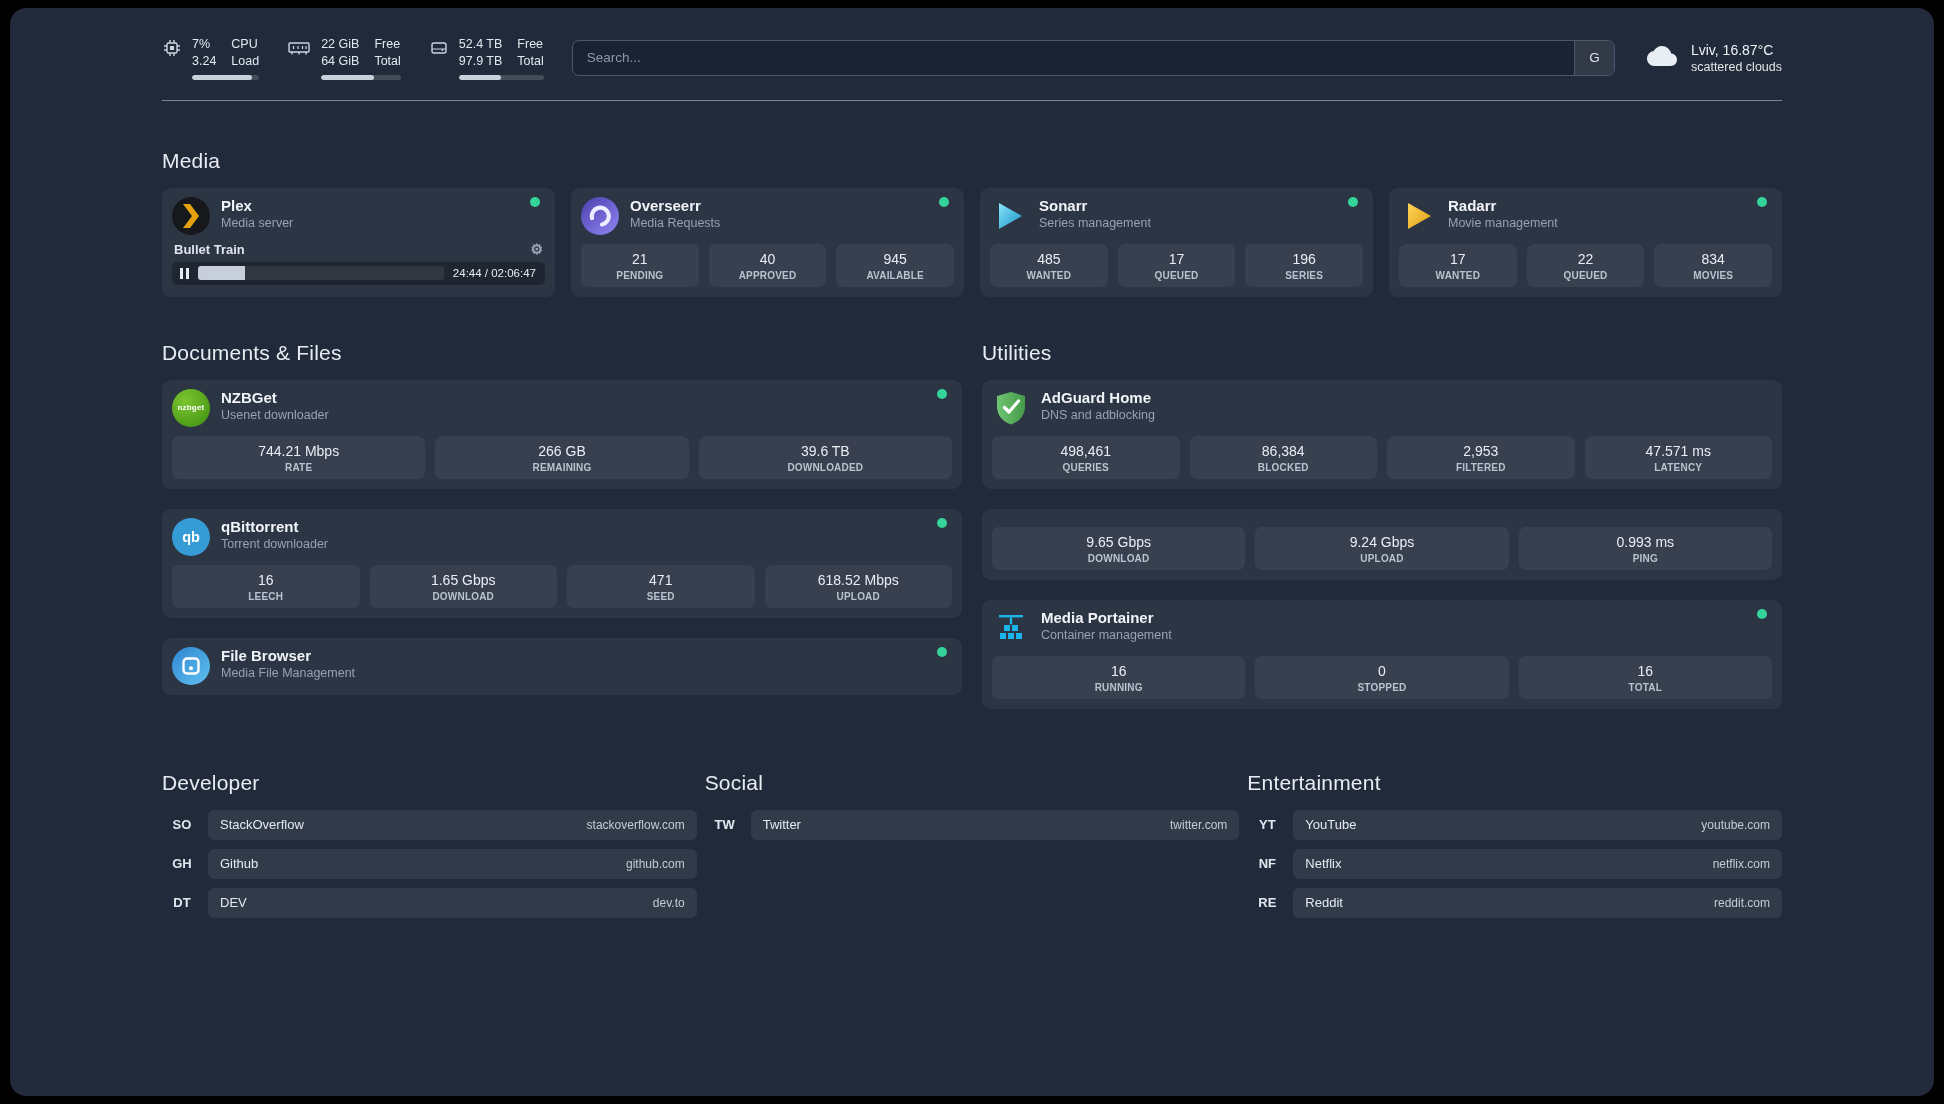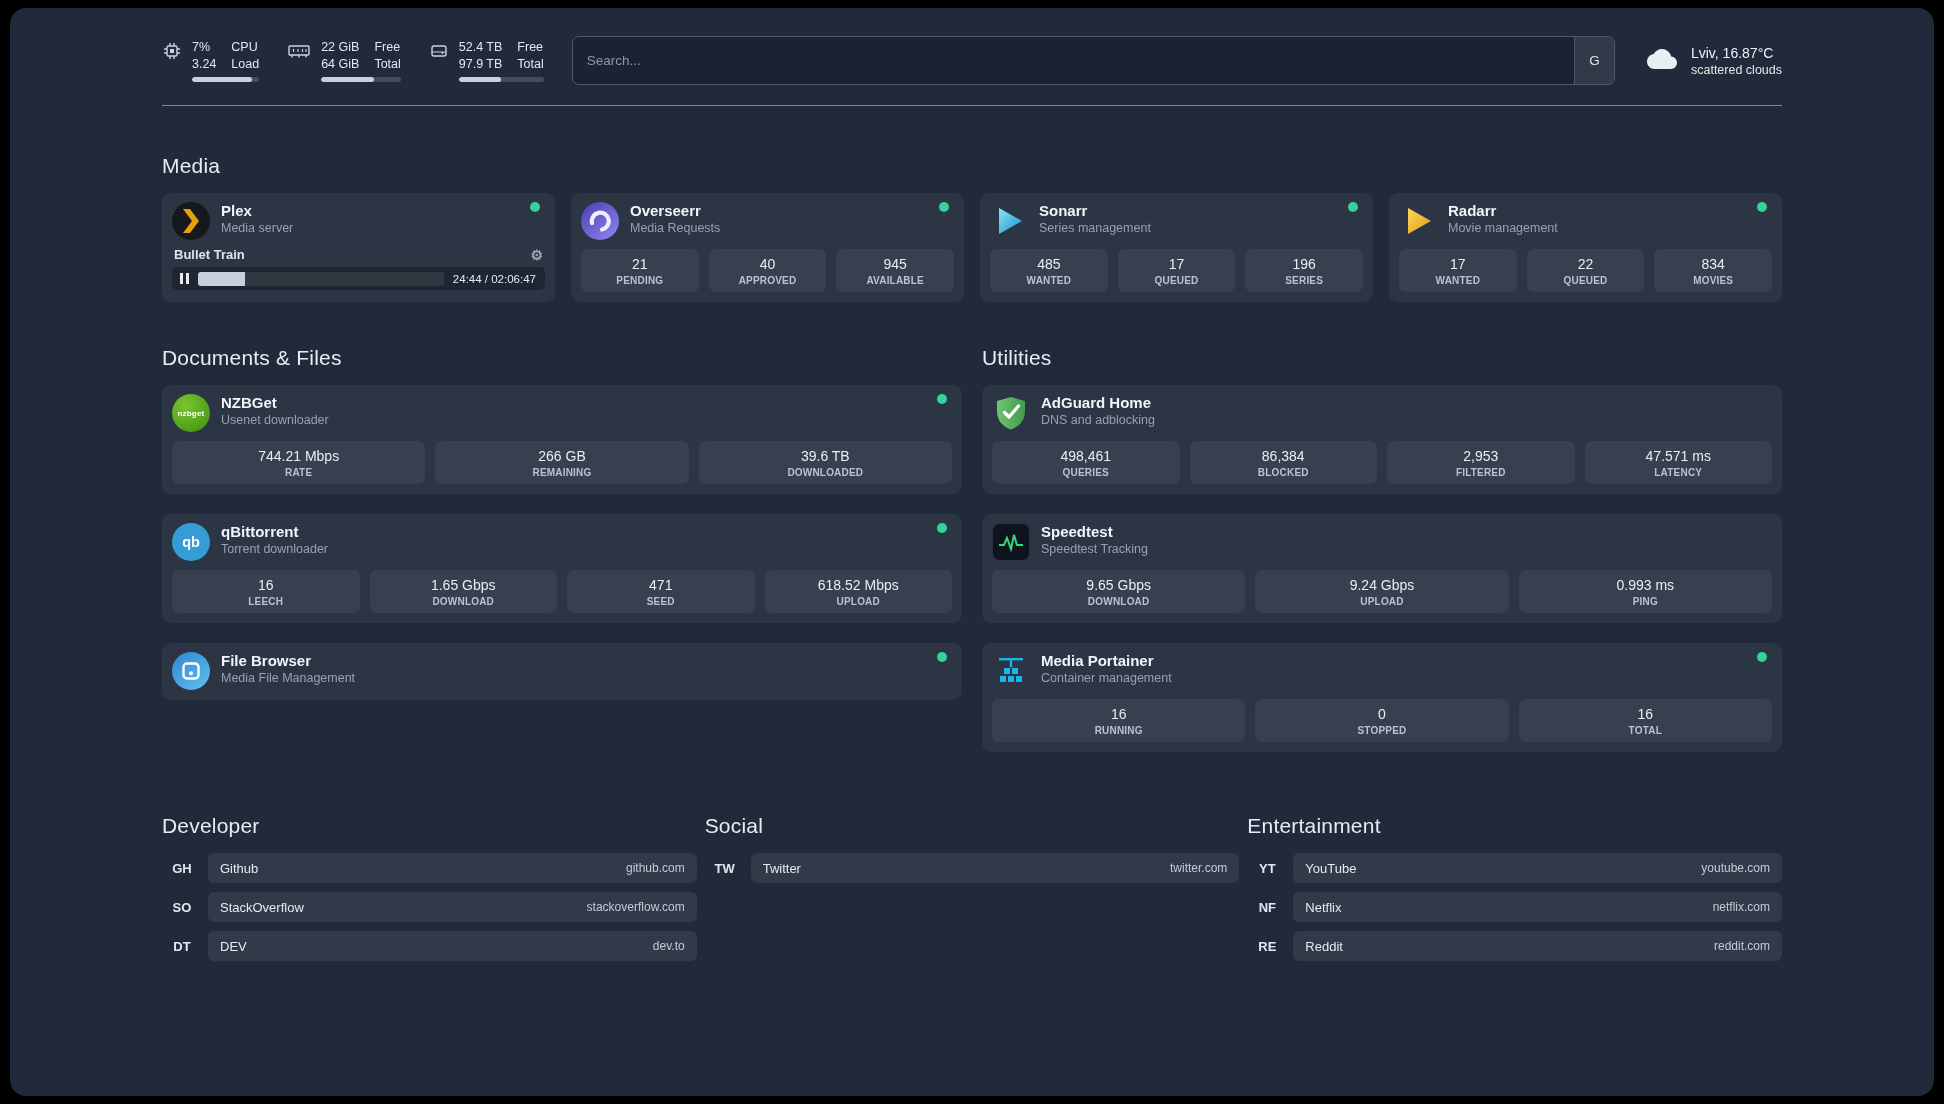--- a/index.html
+++ b/index.html
@@ -8,21 +8,21 @@
   .content { width:1620px; margin:0 auto; padding-top:28px; }
 
   
   .topbar { display:flex; align-items:center; gap:28px; }
   .res { display:flex; gap:10px; }
   .res-icon { margin-top:2px; flex:none; }
   .res-rows { display:flex; gap:15px; }
   .rcol { display:flex; flex-direction:column; font-size:12.5px; color:#e2e8f0; line-height:1.35; white-space:nowrap; }
   .pbar { margin-top:5px; height:5px; background:rgba(255,255,255,0.16); border-radius:3px; overflow:hidden; }
   .pbar-fill { height:100%; background:#c8d0dc; border-radius:3px; }
-  .search { flex:1; display:flex; align-items:center; height:49px; border:1px solid #4d5870; border-radius:7px; background:rgba(8,14,26,0.22); overflow:hidden; }
+  .search { flex:1; display:flex; align-items:center; height:36px; border:1px solid #4d5870; border-radius:7px; background:rgba(8,14,26,0.22); overflow:hidden; }
   .search input { flex:1; height:100%; background:transparent; border:0; outline:none; color:#d9dfe8; font-size:13.5px; padding:0 14px; font-family:inherit; }
   .search input::placeholder { color:#8d97a8; }
   .gbtn { width:40px; align-self:stretch; display:flex; align-items:center; justify-content:center; background:rgba(255,255,255,0.10); border-left:1px solid #4d5870; color:#dfe5ee; font-size:13.5px; cursor:pointer; }
   .weather { display:flex; align-items:center; gap:10px; }
   .w-loc { font-size:14px; color:#eef1f6; }
   .w-cond { font-size:12.5px; color:#e5e5e5; margin-top:2px; }
   .divider { margin-top:20px; border:0; border-top:1px solid rgba(203,213,225,0.55); }
 
   
   h2.sec-title { font-size:21px; font-weight:500; color:#e8ecf2; letter-spacing:.2px; margin-bottom:15px; }
@@ -428,31 +428,20 @@
                 <div class="stat-l">FILTERED</div>
               </div>
             <div class="stat">
                 <div class="stat-v">47.571 ms</div>
                 <div class="stat-l">LATENCY</div>
               </div>
           </div>
         </div>
 
         <div class="card mb">
-          <div class="card-head">
-            <span class="svc-icon ic-st">
-              <svg width="26" height="20" viewBox="0 0 26 20" fill="none">
-                <polyline points="1,13 6,13 9,6 13,17 16,3 19,13 25,13" stroke="#2ddb7f" stroke-width="2"></polyline>
-              </svg>
-            </span>
-            <div class="svc-titles">
-              <span class="svc-name">Speedtest</span>
-              <span class="svc-desc">Speedtest Tracking</span>
-            </div>
-          </div>
           <div class="stats">
             <div class="stat">
                 <div class="stat-v">9.65 Gbps</div>
                 <div class="stat-l">DOWNLOAD</div>
               </div>
             <div class="stat">
                 <div class="stat-v">9.24 Gbps</div>
                 <div class="stat-l">UPLOAD</div>
               </div>
             <div class="stat">
@@ -497,34 +486,34 @@
           </div>
         </div>
       </div>
     </div>
 
     <div class="cols3 sec-bookmarks">
 
       <div>
         <h2 class="sec-title">Developer</h2>
         <div class="bm-row">
+          <span class="bm-abbr">SO</span>
+          <div class="bm-pill">
+            <span class="bm-name">StackOverflow</span>
+              <span class="bm-domain">stackoverflow.com</span>
+          </div>
+        </div>
+        <div class="bm-row">
           <span class="bm-abbr">GH</span>
           <div class="bm-pill">
             <span class="bm-name">Github</span>
               <span class="bm-domain">github.com</span>
           </div>
         </div>
         <div class="bm-row">
-          <span class="bm-abbr">SO</span>
-          <div class="bm-pill">
-            <span class="bm-name">StackOverflow</span>
-              <span class="bm-domain">stackoverflow.com</span>
-          </div>
-        </div>
-        <div class="bm-row">
           <span class="bm-abbr">DT</span>
           <div class="bm-pill">
             <span class="bm-name">DEV</span>
               <span class="bm-domain">dev.to</span>
           </div>
         </div>
       </div>
 
       <div>
         <h2 class="sec-title">Social</h2>

